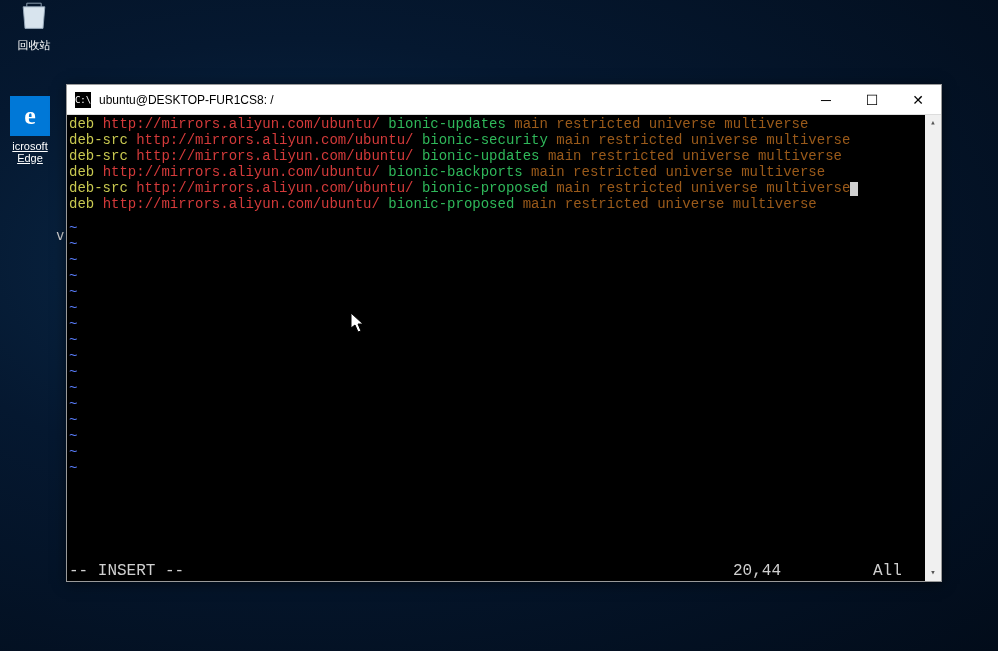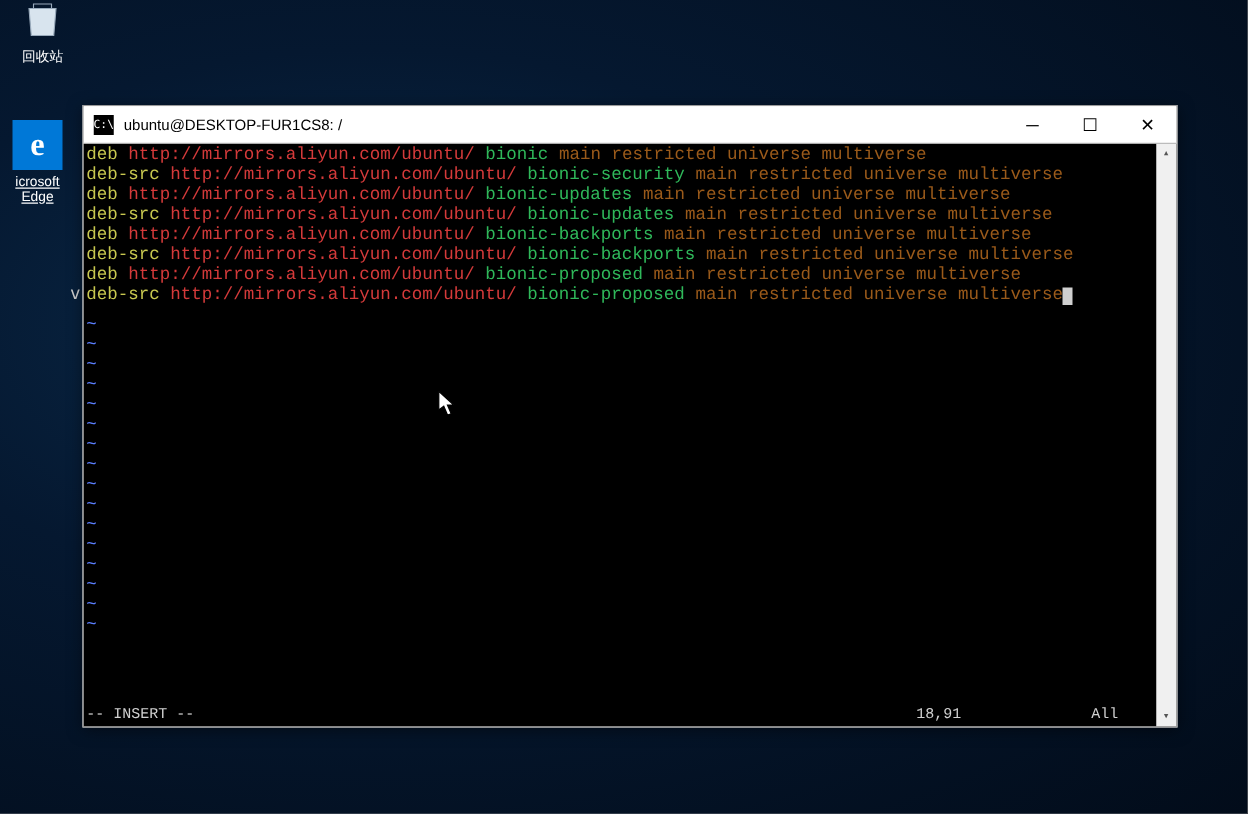--- a/index.html
+++ b/index.html
@@ -78,21 +78,21 @@
   .green { color: #2fb85a; }
   .orange { color: #9a5a1a; }
   .cursor-block {
     display: inline-block; width: 8px; height: 14px;
     background: #d0d0d0; vertical-align: text-bottom;
   }
   .status-line {
     position: absolute; left: 2px; right: 18px; bottom: 2px;
     color: #d0d0d0; display: flex;
     font-family: "NSimSun","SimSun","Courier New",monospace;
-    font-size: 12px;
+    font-size: 16px;
   }
   .status-mode { flex: 1; }
   .status-pos { width: 140px; text-align: left; }
   .status-pct { width: 50px; text-align: left; }
   .mouse-cursor {
     position: absolute; left: 350px; top: 312px;
     width: 16px; height: 22px; pointer-events: none;
   }
   .left-letter {
     position: absolute; left: 56px; top: 227px;
@@ -128,28 +128,26 @@
     <div class="app-icon">C:\</div>
     <div class="title-text">ubuntu@DESKTOP-FUR1CS8: /</div>
     <div class="win-btns">
       <div class="win-btn">─</div>
       <div class="win-btn">☐</div>
       <div class="win-btn close">✕</div>
     </div>
   </div>
   <div class="terminal-body">
     <div class="terminal-content" id="term-content">
-        <div class="line"><span class="yellow">deb</span> <span class="red">http://mirrors.aliyun.com/ubuntu/</span> <span class="green">bionic</span> <span class="orange">main restricted universe multiverse</span></div>
+        <div class="line"><span class="yellow">deb</span> <span class="red">http://mirrors.aliyun.com/ubuntu/</span> <span class="green">bionic-updates</span> <span class="orange">main restricted universe multiverse</span></div>
         <div class="line"><span class="yellow">deb-src</span> <span class="red">http://mirrors.aliyun.com/ubuntu/</span> <span class="green">bionic-security</span> <span class="orange">main restricted universe multiverse</span></div>
-        <div class="line"><span class="yellow">deb</span> <span class="red">http://mirrors.aliyun.com/ubuntu/</span> <span class="green">bionic-updates</span> <span class="orange">main restricted universe multiverse</span></div>
         <div class="line"><span class="yellow">deb-src</span> <span class="red">http://mirrors.aliyun.com/ubuntu/</span> <span class="green">bionic-updates</span> <span class="orange">main restricted universe multiverse</span></div>
         <div class="line"><span class="yellow">deb</span> <span class="red">http://mirrors.aliyun.com/ubuntu/</span> <span class="green">bionic-backports</span> <span class="orange">main restricted universe multiverse</span></div>
-        <div class="line"><span class="yellow">deb-src</span> <span class="red">http://mirrors.aliyun.com/ubuntu/</span> <span class="green">bionic-backports</span> <span class="orange">main restricted universe multiverse</span></div>
+        <div class="line"><span class="yellow">deb-src</span> <span class="red">http://mirrors.aliyun.com/ubuntu/</span> <span class="green">bionic-proposed</span> <span class="orange">main restricted universe multiverse</span><span class="cursor-block"></span></div>
         <div class="line"><span class="yellow">deb</span> <span class="red">http://mirrors.aliyun.com/ubuntu/</span> <span class="green">bionic-proposed</span> <span class="orange">main restricted universe multiverse</span></div>
-        <div class="line"><span class="yellow">deb-src</span> <span class="red">http://mirrors.aliyun.com/ubuntu/</span> <span class="green">bionic-proposed</span> <span class="orange">main restricted universe multiverse</span><span class="cursor-block"></span></div>
         <div style="height: 8px;"></div>
         <div class="line tilde">~</div>
         <div class="line tilde">~</div>
         <div class="line tilde">~</div>
         <div class="line tilde">~</div>
         <div class="line tilde">~</div>
         <div class="line tilde">~</div>
         <div class="line tilde">~</div>
         <div class="line tilde">~</div>
         <div class="line tilde">~</div>
@@ -160,21 +158,21 @@
         <div class="line tilde">~</div>
         <div class="line tilde">~</div>
         <div class="line tilde">~</div>
       </div>
     <div class="scrollbar-track">
       <div class="scrollbar-arrow">▴</div>
       <div style="position:absolute;bottom:0;" class="scrollbar-arrow">▾</div>
     </div>
     <div class="status-line">
       <span class="status-mode">-- INSERT --</span>
-      <span class="status-pos">18,91</span>
+      <span class="status-pos">20,44</span>
       <span class="status-pct">All</span>
     </div>
   </div>
 </div>
 
 <div class="mouse-cursor">
   <svg viewBox="0 0 16 22">
       <path d="M1 1 L1 16 L5 13 L8 20 L11 19 L8 12 L13 12 Z" fill="#fff" stroke="#000" stroke-width="1"></path>
     </svg>
 </div>

